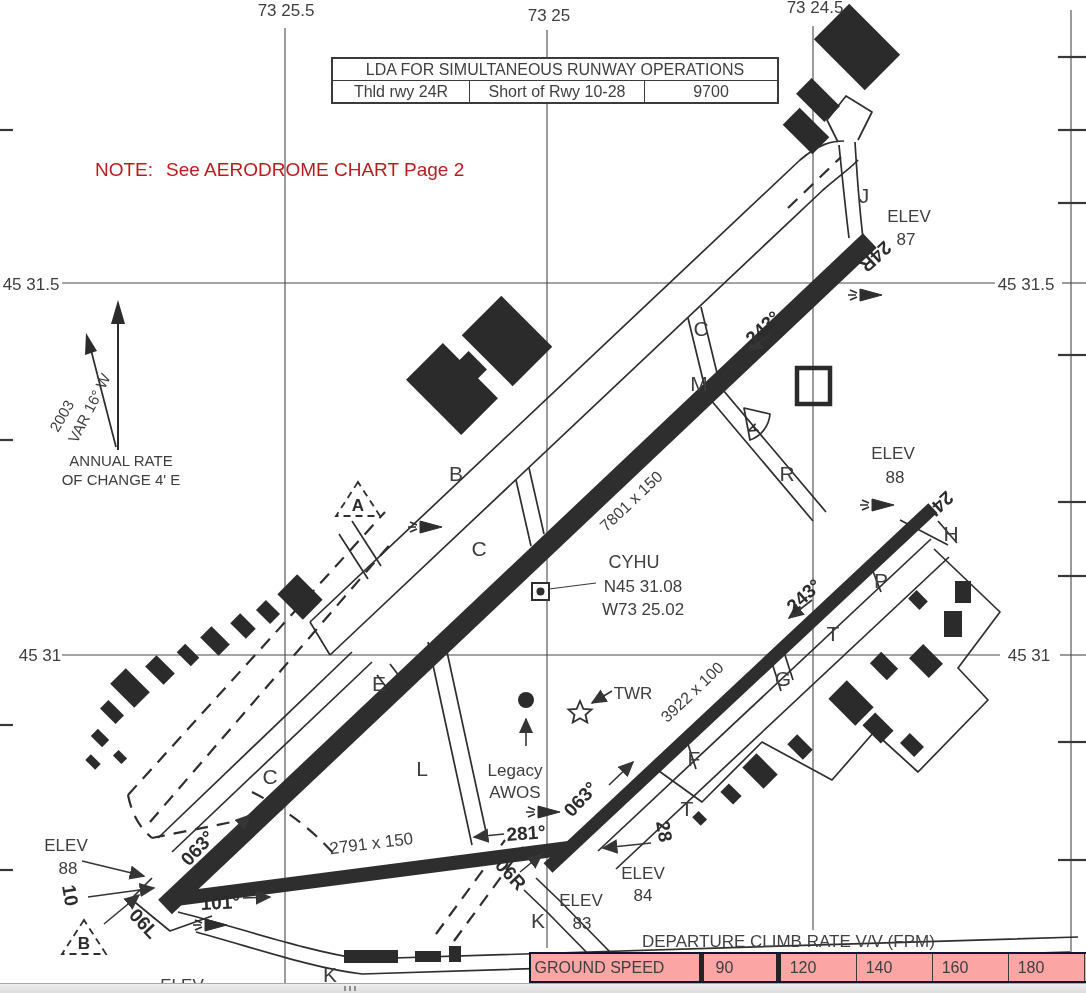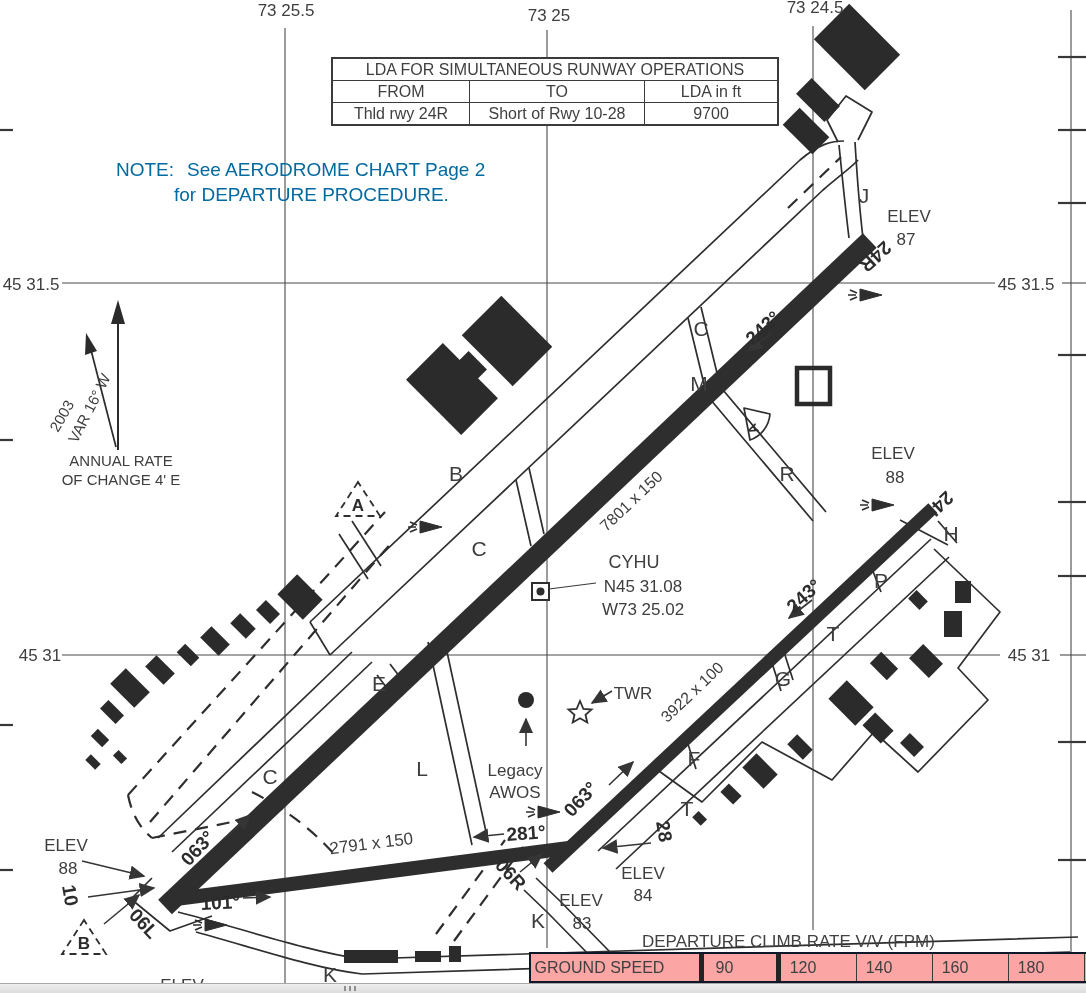--- a/index.html
+++ b/index.html
@@ -24,21 +24,21 @@
 
   .lda-table{position:absolute;left:331px;top:57px;width:444px;border:2px solid #3b3b3b;
              background:#fff;text-align:center;font-size:16px;color:#3f3f3f;}
   .lda-title{height:21px;line-height:21px;border-bottom:1.5px solid #3b3b3b;}
   .lda-row{display:flex;height:21px;line-height:21px;}
   .lda-row.head{border-bottom:1.5px solid #3b3b3b;}
   .lda-c1{width:136px;border-right:1.5px solid #3b3b3b;}
   .lda-c2{flex:1;border-right:1.5px solid #3b3b3b;}
   .lda-c3{width:132px;}
 
-  .note{position:absolute;left:116px;top:157px;font-size:19px;color:#0369a1;line-height:25px;}
+  .note{position:absolute;left:95px;top:157px;font-size:19px;color:#b91c1c;line-height:25px;}
   .note .pfx{margin-right:13px;}
   .note-l2{margin-left:58px;}
 
   .climb-title{position:absolute;left:642px;top:932px;font-size:17px;color:#414141;}
   .climb-table{position:absolute;left:529px;top:952px;height:27px;display:flex;
                border:2px solid #0f172a;background:#fca5a5;font-size:16px;color:#3f3f3f;text-align:center;}
   .climb-table>div{line-height:27px;border-left:1.5px solid #3b3b3b;}
   .climb-table>div:first-child{border-left:none;width:137px;}
   .cs{width:41px;margin-left:31px;} .cs.w{width:44px;}
   .thick{border-left:5px solid #242424 !important;}
@@ -323,35 +323,29 @@
     <text class="t21 mid" x="330" y="982">K</text>
 
     <text class="t17 b mid" x="358" y="511">A</text>
     <text class="t17 b mid" x="84" y="949">B</text>
     <text class="b mid" style="font-size:13px" transform="translate(757,427) rotate(-115)">A</text>
   </g>
 </svg>
 
 <div class="lda-table">
   <div class="lda-title">LDA FOR SIMULTANEOUS RUNWAY OPERATIONS</div>
-  <div class="lda-row head">
-    <div class="lda-c1">FROM</div>
-    <div class="lda-c2">TO</div>
-    <div class="lda-c3">LDA in ft</div>
-  </div>
   <div class="lda-row">
     <div class="lda-c1">Thld rwy 24R</div>
     <div class="lda-c2">Short of Rwy 10-28</div>
     <div class="lda-c3">9700</div>
   </div>
 </div>
 
 <div class="note">
   <span class="pfx">NOTE:</span><span>See AERODROME CHART Page 2</span><br>
-  <span class="note-l2">for DEPARTURE PROCEDURE.</span>
 </div>
 
 <div class="climb-title">DEPARTURE CLIMB RATE V/V (FPM)</div>
 <div class="climb-table">
   <div>GROUND SPEED</div>
   <div class="cs thick">90</div>
   <div class="cs w thick">120</div>
   <div class="cs w">140</div>
   <div class="cs w">160</div>
   <div class="cs w">180</div>

